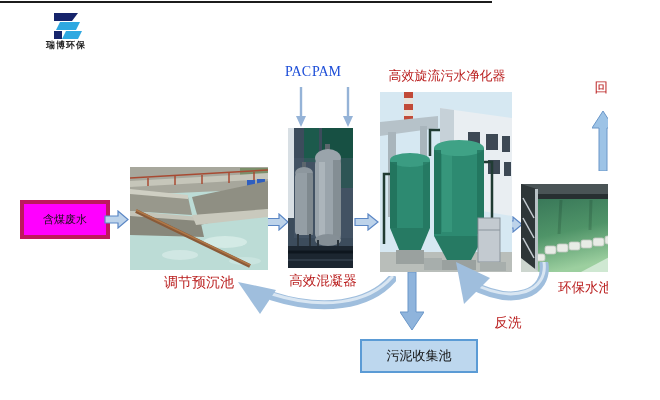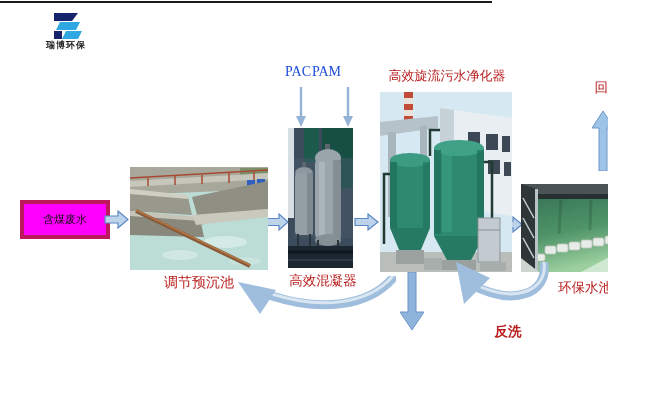--- a/index.html
+++ b/index.html
@@ -14,21 +14,21 @@
               font-size:11px;color:#111;}
   .photo{display:block;}
   .lbl{font-size:13.5px;color:#b91c1c;text-align:center;white-space:nowrap;}
   .dose{font-family:"Liberation Serif", serif;font-size:14px;color:#1d4ed8;}
   #lbl-presed{left:130px;top:274px;width:138px;font-size:14px;}
   #lbl-coag{left:278px;top:272px;width:90px;}
   #lbl-purifier{left:380px;top:67px;width:134px;font-size:13px;}
   #lbl-pool{left:530px;top:279px;width:110px;}
   #lbl-reuse{left:588px;top:79px;width:40px;}
   #lbl-bwreturn{left:288px;top:312px;width:90px;}
-  #lbl-backwash{left:486px;top:323px;width:44px;font-weight:bold;}
+  #lbl-backwash{left:486px;top:314px;width:44px;}
   #lbl-pac{left:281px;top:64px;width:34px;text-align:center;}
   #lbl-pam{left:312px;top:64px;width:36px;text-align:left;}
   #sludge-box{left:360px;top:339px;width:114px;height:30px;background:#BDD7EE;
               border:2px solid #5B9BD5;display:flex;align-items:center;justify-content:center;
               font-size:13px;color:#111;}
 </style>
 </head>
 <body>
 
 <div id="canvas">
@@ -235,20 +235,21 @@
     <path d="M156,1 C132,28 86,34 36,18" stroke="#D9E6F2" stroke-width="3" fill="none" stroke-linecap="round"></path>
     <polygon points="2,6 40,14 24,38" fill="#9FBEDD"></polygon>
   </svg>
 
   <svg class="abs" style="left:444px;top:262px;" width="106" height="50" viewBox="0 0 106 50">
     <path d="M100,2 C104,30 72,46 26,22" stroke="#9FBEDD" stroke-width="9" fill="none" stroke-linecap="round"></path>
     <path d="M100,0 C104,28 72,44 26,20" stroke="#D9E6F2" stroke-width="3" fill="none" stroke-linecap="round"></path>
     <polygon points="12,0 46,16 20,42" fill="#9FBEDD"></polygon>
   </svg>
 
+  <div id="sludge-box" class="abs">污泥收集池</div>
 
   <div id="lbl-pac" class="abs dose">PAC</div>
   <div id="lbl-pam" class="abs dose">PAM</div>
   <div id="lbl-presed" class="abs lbl">调节预沉池</div>
   <div id="lbl-coag" class="abs lbl">高效混凝器</div>
   <div id="lbl-purifier" class="abs lbl">高效旋流污水净化器</div>
   <div id="lbl-pool" class="abs lbl">环保水池</div>
   <div id="lbl-reuse" class="abs lbl">回用</div>
   <div id="lbl-backwash" class="abs lbl">反洗</div>
 

